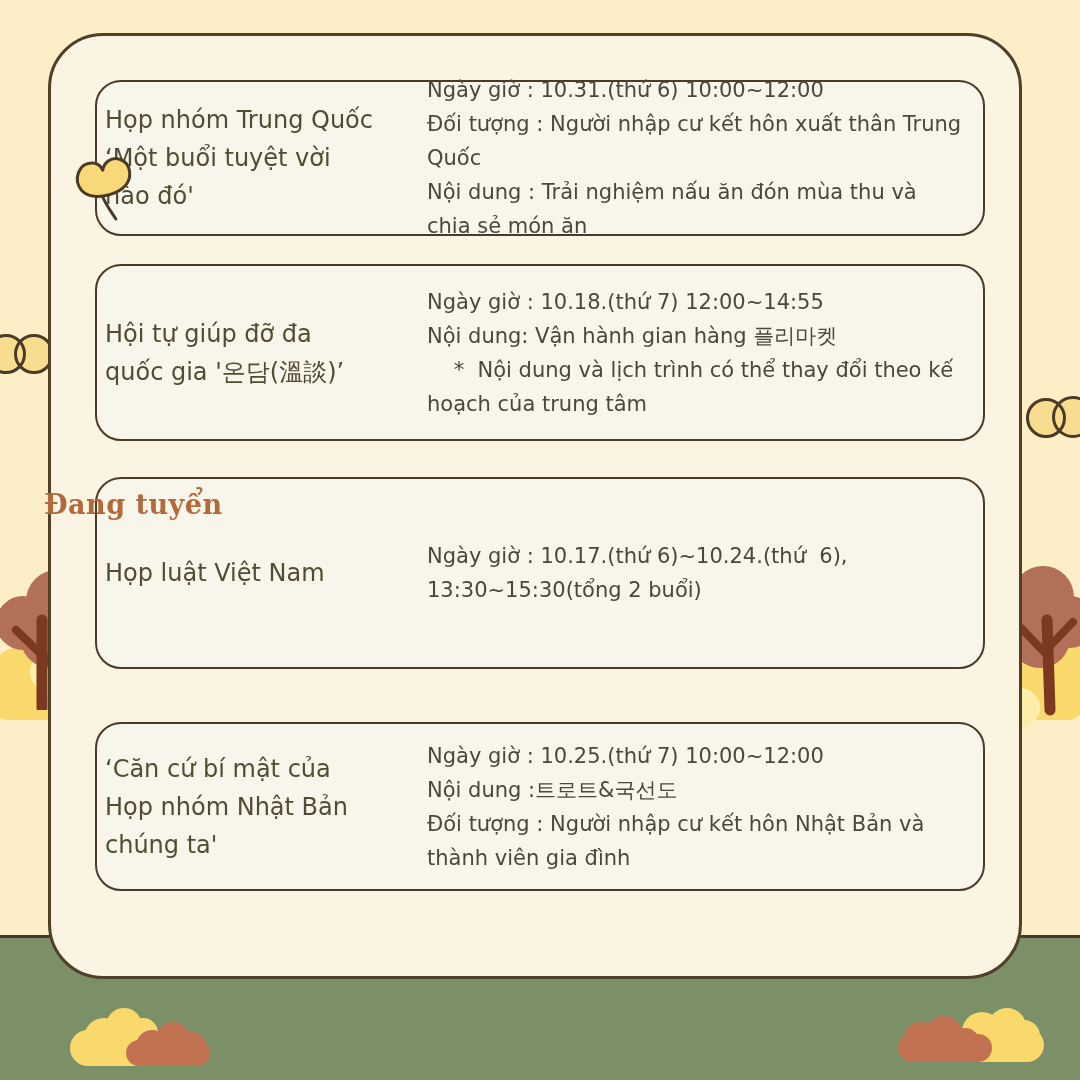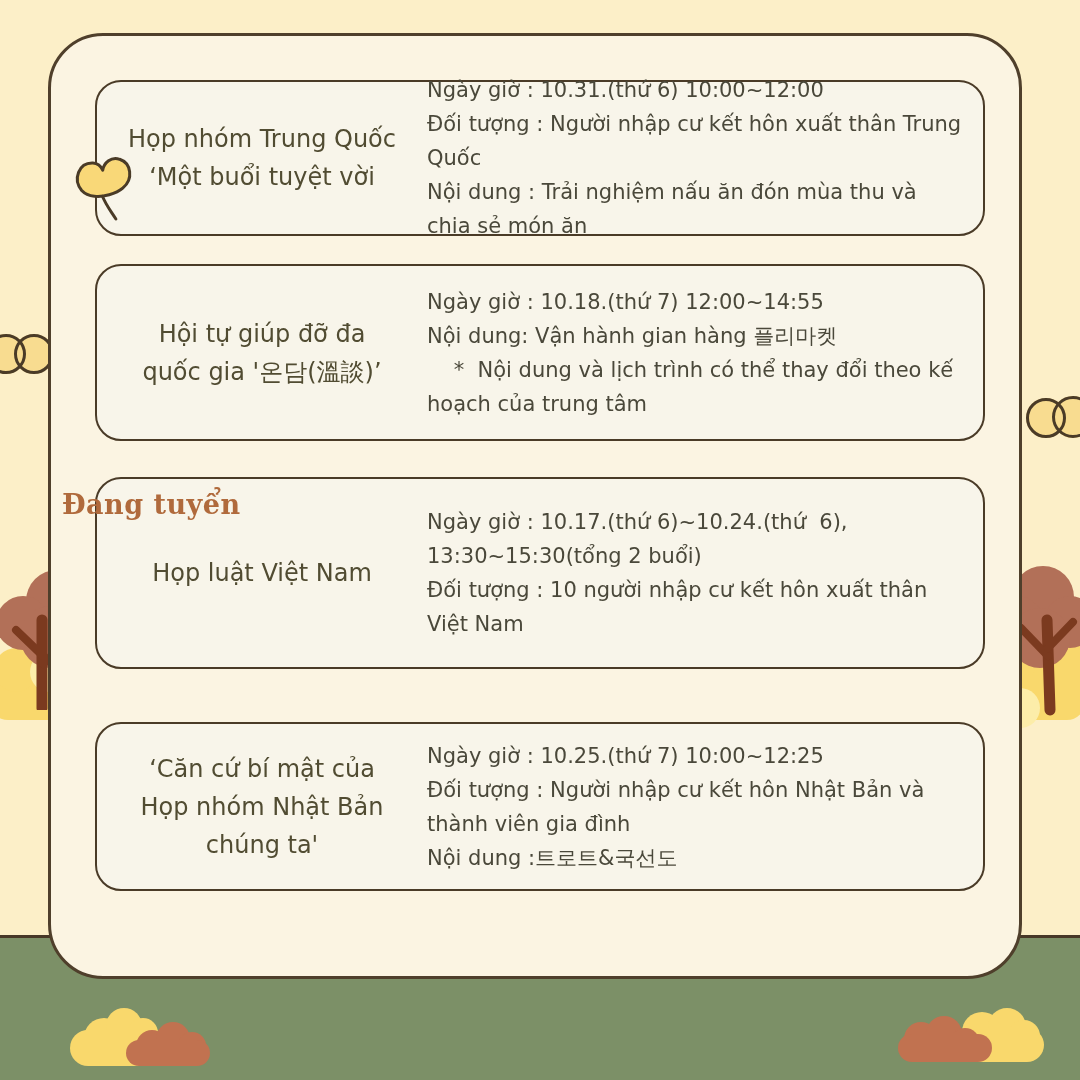--- a/index.html
+++ b/index.html
@@ -21,26 +21,26 @@
   
   .card{position:absolute;left:48px;top:33px;width:974px;height:946px;
     background:#FBF4E2;border:3px solid #4F3F2B;border-radius:55px;z-index:2;box-sizing:border-box;}
   .session-box{position:absolute;left:95px;width:890px;background:#F8F5EA;
     border:2.5px solid #4A3B27;border-radius:26px;z-index:3;box-sizing:border-box;
     display:flex;align-items:center;}
   .box1{top:80px;height:156px;}
   .box2{top:264px;height:177px;}
   .box3{top:477px;height:192px;}
   .box4{top:722px;height:169px;}
-  .title-col{width:330px;flex:0 0 330px;text-align:center;padding:0 8px;box-sizing:border-box;
+  .title-col{width:330px;flex:0 0 330px;padding:0 8px;box-sizing:border-box;
     font-size:24px;line-height:38px;color:#514C32;font-weight:500;}
   .detail-col{flex:1;padding:8px 18px 8px 0;font-size:21px;line-height:34px;color:#4A483A;}
   .detail-line{white-space:pre-wrap;}
   
-  .badge{position:absolute;left:62px;top:489px;z-index:6;
+  .badge{position:absolute;left:44px;top:489px;z-index:6;
     font-family:"DejaVu Serif","Liberation Serif",serif;
     font-size:27px;font-weight:bold;color:#B06A3C;letter-spacing:0.5px;}
   
   .leaf{position:absolute;left:72px;top:152px;z-index:6;transform:rotate(-6deg);}
 </style>
 </head>
 <body>
 
 <div class="deco">
   <div class="cloud-circle" style="left:-14px;top:334px;width:40px;height:40px;"></div>
@@ -118,20 +118,21 @@
   <div class="blob" style="left:950px;top:1028px;width:30px;height:30px;background:#C17250;"></div>
   <div class="bush-base" style="left:898px;top:1034px;width:94px;height:28px;background:#C17250;"></div>
 </div>
 
 <div class="card"></div>
 
 <div class="session-box box1">
   <div class="title-col">
     <div>Họp nhóm Trung Quốc</div>
     <div>‘Một buổi tuyệt vời</div>
+    <div>nào đó'</div>
   </div>
   <div class="detail-col">
     <div class="detail-line">Ngày giờ : 10.31.(thứ 6) 10:00~12:00</div>
     <div class="detail-line">Đối tượng : Người nhập cư kết hôn xuất thân Trung Quốc</div>
     <div class="detail-line">Nội dung : Trải nghiệm nấu ăn đón mùa thu và chia sẻ món ăn</div>
   </div>
 </div>
 
 <div class="session-box box2">
   <div class="title-col">
@@ -144,34 +145,33 @@
     <div class="detail-line">    *  Nội dung và lịch trình có thể thay đổi theo kế hoạch của trung tâm</div>
   </div>
 </div>
 
 <div class="session-box box3">
   <div class="title-col">
     <div>Họp luật Việt Nam</div>
   </div>
   <div class="detail-col">
     <div class="detail-line">Ngày giờ : 10.17.(thứ 6)~10.24.(thứ  6), 13:30~15:30(tổng 2 buổi)</div>
-    <div class="detail-line">Đối tượng : 10 người nhập cư kết hôn xuất thân Việt Nam</div>
   </div>
 </div>
 
 <div class="session-box box4">
   <div class="title-col">
     <div>‘Căn cứ bí mật của</div>
     <div>Họp nhóm Nhật Bản</div>
     <div>chúng ta'</div>
   </div>
   <div class="detail-col">
-    <div class="detail-line">Ngày giờ : 10.25.(thứ 7) 10:00~12:25</div>
+    <div class="detail-line">Ngày giờ : 10.25.(thứ 7) 10:00~12:00</div>
+    <div class="detail-line">Nội dung :트로트&amp;국선도</div>
     <div class="detail-line">Đối tượng : Người nhập cư kết hôn Nhật Bản và thành viên gia đình</div>
-    <div class="detail-line">Nội dung :트로트&amp;국선도</div>
   </div>
 </div>
 
 <div class="badge">Đang tuyển</div>
 
 <div class="leaf">
   <svg width="66" height="76" viewBox="0 0 66 76">
     <path d="M10 36 C 2 24, 10 8, 24 10 C 29 11, 32 15, 33 18 C 35 11, 43 5, 51 9 C 62 14, 63 30, 51 38 C 44 43, 30 45, 22 43 C 17 42, 13 40, 10 36 Z" fill="#F9D878" stroke="#4A3B27" stroke-width="3" stroke-linejoin="round"></path>
     <path d="M30 44 C 33 54, 36 58, 41 68" stroke="#4A3B27" stroke-width="3" stroke-linecap="round" fill="none"></path>
   </svg>

